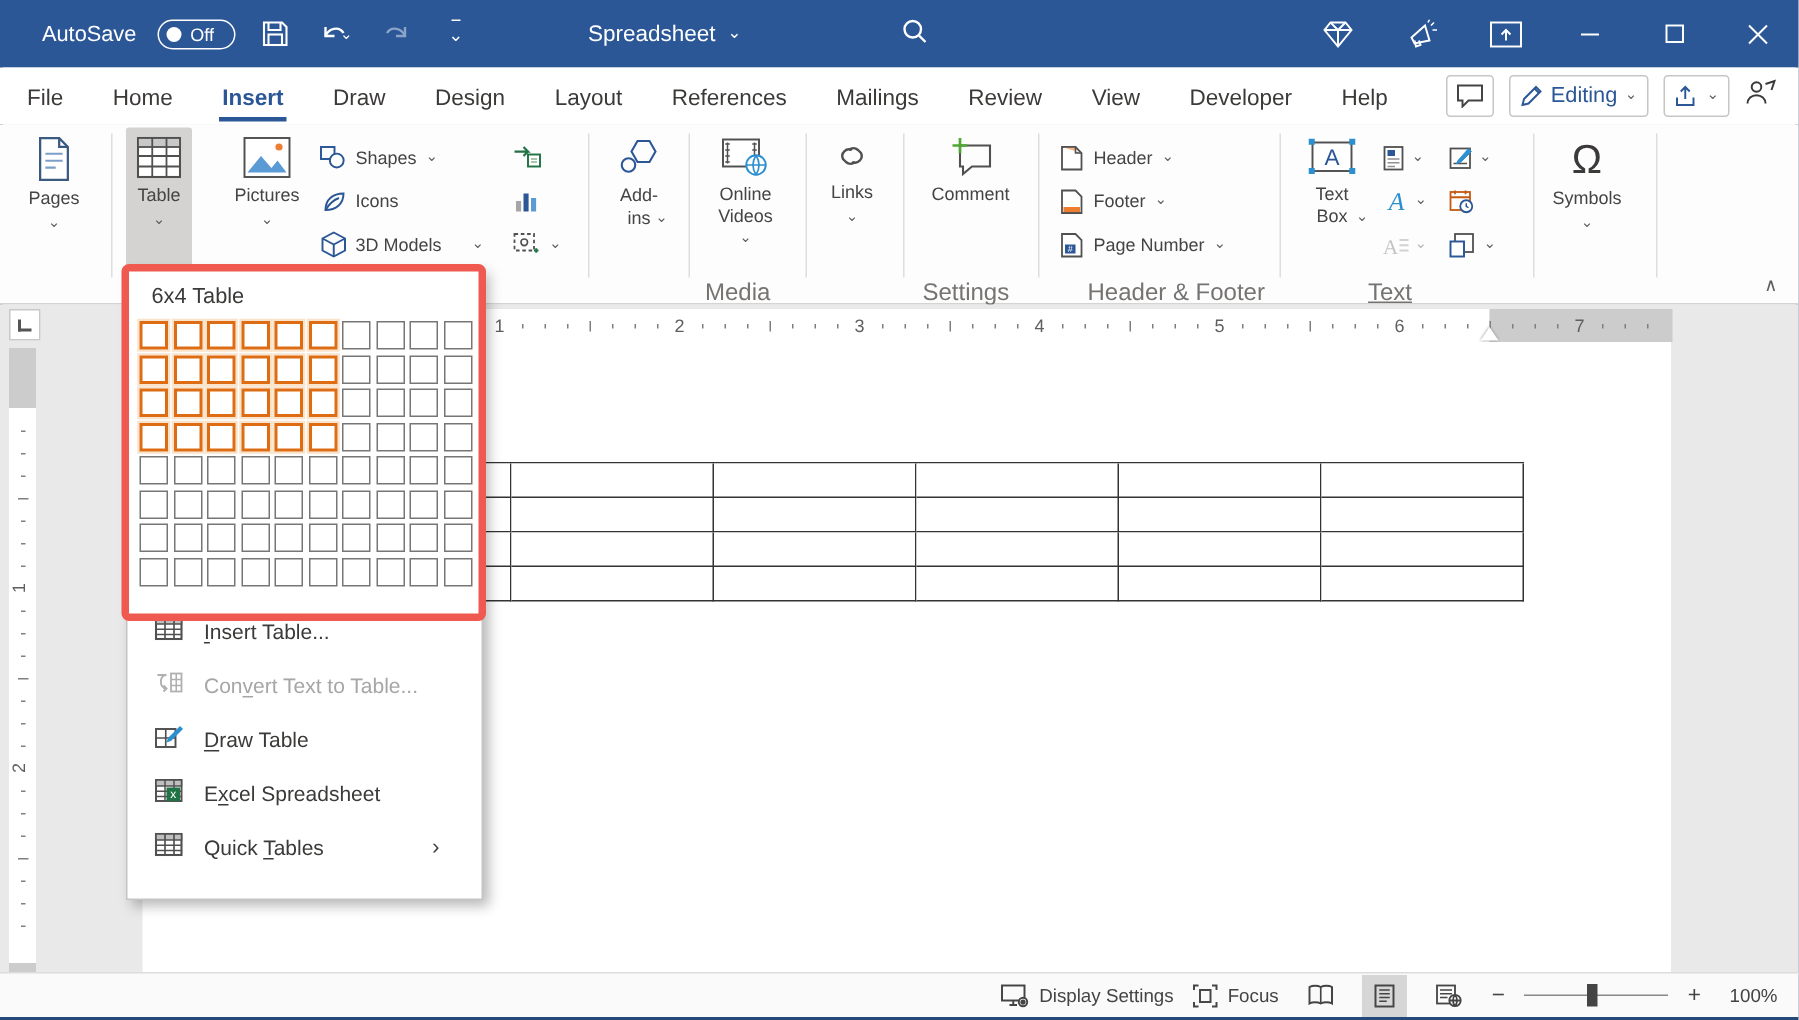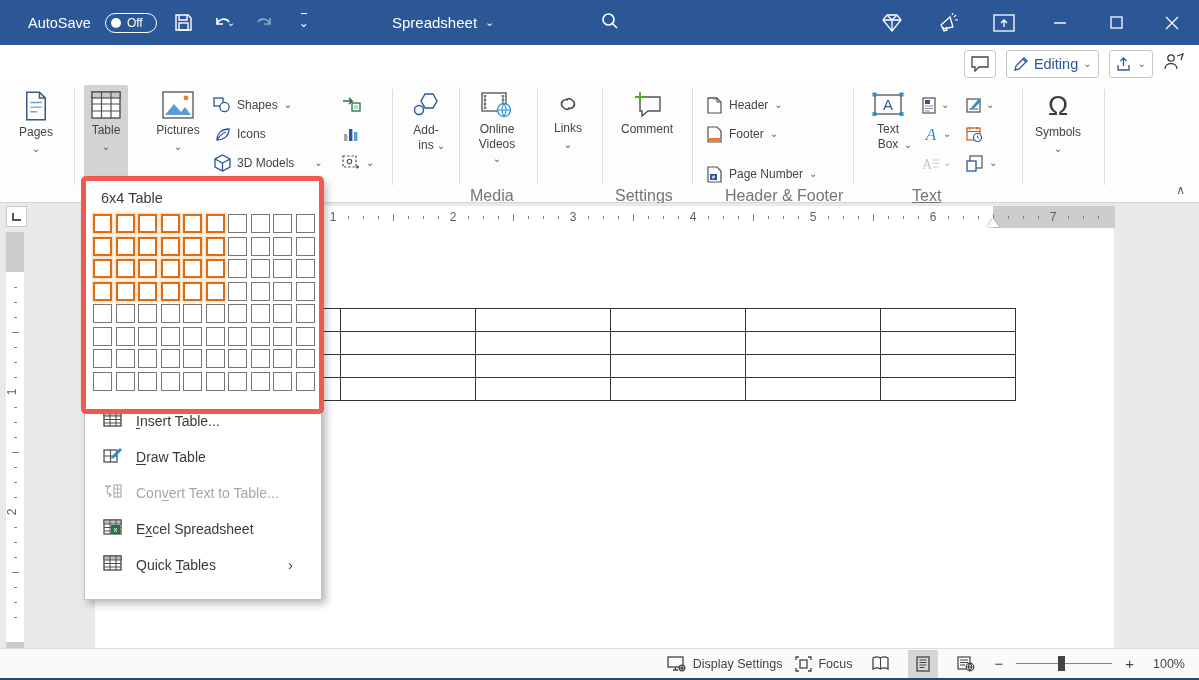--- a/index.html
+++ b/index.html
@@ -171,20 +171,34 @@
       </span>
       <span class="win-ctl">
         <svg width="14" height="14" viewBox="0 0 14 14" stroke="#fff" stroke-width="1.3">
             <path d="M1 1l12 12M13 1L1 13"></path>
           </svg>
       </span>
     </div>
   </div>
 
   <div class="tabrow">
+    <div class="tabs" id="tabs">
+        <span class="tab">File</span>
+        <span class="tab">Home</span>
+        <span class="tab active">Insert</span>
+        <span class="tab">Draw</span>
+        <span class="tab">Design</span>
+        <span class="tab">Layout</span>
+        <span class="tab">References</span>
+        <span class="tab">Mailings</span>
+        <span class="tab">Review</span>
+        <span class="tab">View</span>
+        <span class="tab">Developer</span>
+        <span class="tab">Help</span>
+      </div>
     <div class="tabrow-right">
       <span class="sq-btn">
         <svg width="18" height="16" viewBox="0 0 18 16" fill="none" stroke="#444" stroke-width="1.3">
             <path d="M1 1h16v10H8l-4 4v-4H1z"></path>
           </svg>
       </span>
       <span class="sq-btn">
         <svg width="16" height="16" viewBox="0 0 16 16" fill="none" stroke="#2b5797" stroke-width="1.3">
             <path d="M2 14l1-4 8-8 3 3-8 8z"></path>
             <path d="M10 3l3 3"></path>
@@ -351,21 +365,21 @@
     <div class="small-row" style="left:705px; top:37px;">
       <span class="icon16">
         <svg width="15" height="17" viewBox="0 0 15 17">
             <path d="M1 1h9l4 4v11H1z" fill="#fff" stroke="#505050" stroke-width="1.2"></path>
             <rect x="2" y="12" width="11" height="3.4" fill="#ed7d31"></rect>
           </svg>
       </span>
       <span>Footer</span>
       <span class="caret">⌄</span>
     </div>
-    <div class="small-row" style="left:705px; top:77px;">
+    <div class="small-row" style="left:705px; top:66px;">
       <span class="icon16">
         <svg width="15" height="17" viewBox="0 0 15 17">
             <path d="M1 1h9l4 4v11H1z" fill="#fff" stroke="#505050" stroke-width="1.2"></path>
             <rect x="3" y="8" width="7" height="6" fill="#2b5797"></rect>
             <text x="6.5" y="13" font-size="6" fill="#fff" text-anchor="middle" font-family="Liberation Sans, sans-serif">#</text>
           </svg>
       </span>
       <span>Page Number</span>
       <span class="caret">⌄</span>
     </div>
@@ -659,36 +673,36 @@
       </div>
     <div class="menu-items" id="menuItems">
         <div class="mi">
           <span><svg width="19" height="16" viewBox="0 0 19 16">
               <rect x="1" y="1" width="17" height="14" fill="#fff" stroke="#505050" stroke-width="1.4"></rect>
               <rect x="1" y="1" width="17" height="4" fill="#bfbfbf" stroke="#505050"></rect>
               <path d="M7 1v14M13 1v14M1 8.5h17M1 12h17" stroke="#505050" stroke-width="1.1"></path>
             </svg></span>
           <span class="milbl"><u>I</u>nsert Table...</span>
         </div>
-        <div class="mi">
-          <span><svg width="19" height="17" viewBox="0 0 19 17">
-              <rect x="1" y="3" width="13" height="12" fill="#fff" stroke="#505050" stroke-width="1.3"></rect>
-              <path d="M1 9h13M7.5 3v12" stroke="#505050" stroke-width="1.1"></path>
-              <path d="M9 9l8-8 2 2-8 8-3 1z" fill="#2b8fd0"></path>
-            </svg></span>
-          <span class="milbl"><u>D</u>raw Table</span>
-        </div>
         <div class="mi disabled">
           <span><svg width="19" height="16" viewBox="0 0 19 16" opacity=".55">
               <path d="M8 3H2M8 3c-5 0-5 9 0 9" fill="none" stroke="#707070" stroke-width="1.3"></path>
               <path d="M6 10l2 2-2 2" fill="none" stroke="#707070" stroke-width="1.3"></path>
               <rect x="11" y="2" width="7" height="12" fill="#fff" stroke="#707070" stroke-width="1.2"></rect>
               <path d="M11 6h7M11 10h7M14.5 2v12" stroke="#707070" stroke-width="1"></path>
             </svg></span>
           <span class="milbl">Con<u>v</u>ert Text to Table...</span>
+        </div>
+        <div class="mi">
+          <span><svg width="19" height="17" viewBox="0 0 19 17">
+              <rect x="1" y="3" width="13" height="12" fill="#fff" stroke="#505050" stroke-width="1.3"></rect>
+              <path d="M1 9h13M7.5 3v12" stroke="#505050" stroke-width="1.1"></path>
+              <path d="M9 9l8-8 2 2-8 8-3 1z" fill="#2b8fd0"></path>
+            </svg></span>
+          <span class="milbl"><u>D</u>raw Table</span>
         </div>
         <div class="mi">
           <span><svg width="19" height="16" viewBox="0 0 19 16">
               <rect x="1" y="1" width="17" height="14" fill="#fff" stroke="#505050" stroke-width="1.3"></rect>
               <rect x="1" y="1" width="17" height="4" fill="#bfbfbf" stroke="#505050"></rect>
               <path d="M7 1v14M13 1v14M1 8.5h17M1 12h17" stroke="#505050" stroke-width="1"></path>
               <rect x="8" y="6" width="9" height="9" fill="#217346"></rect>
               <text x="12.5" y="13" font-size="8" fill="#fff" text-anchor="middle" font-family="Liberation Sans, sans-serif">x</text>
             </svg></span>
           <span class="milbl">E<u>x</u>cel Spreadsheet</span>

